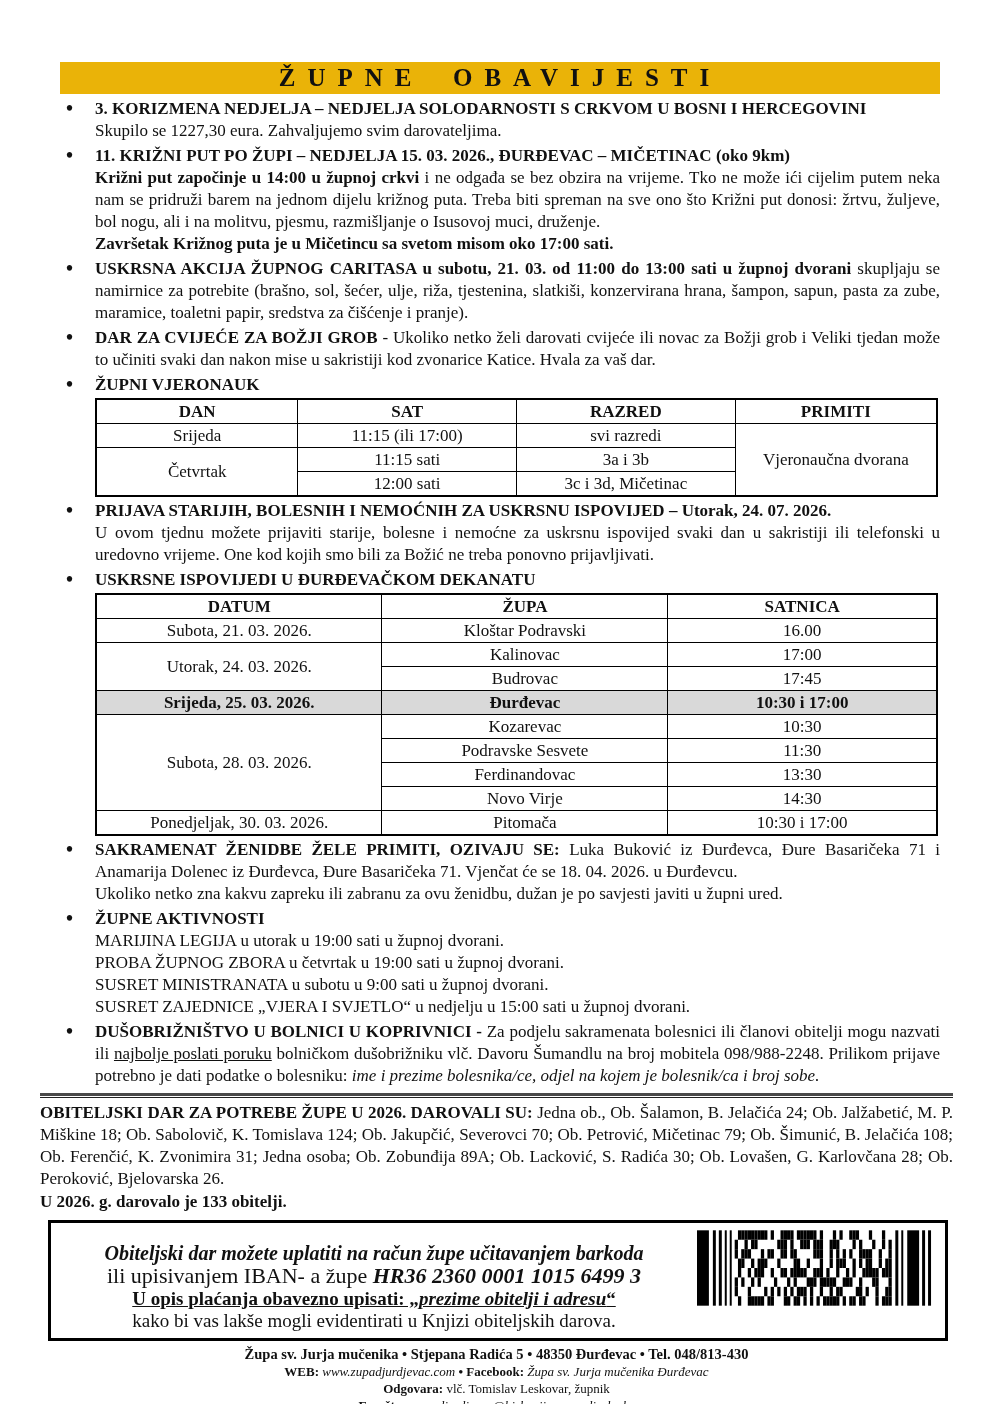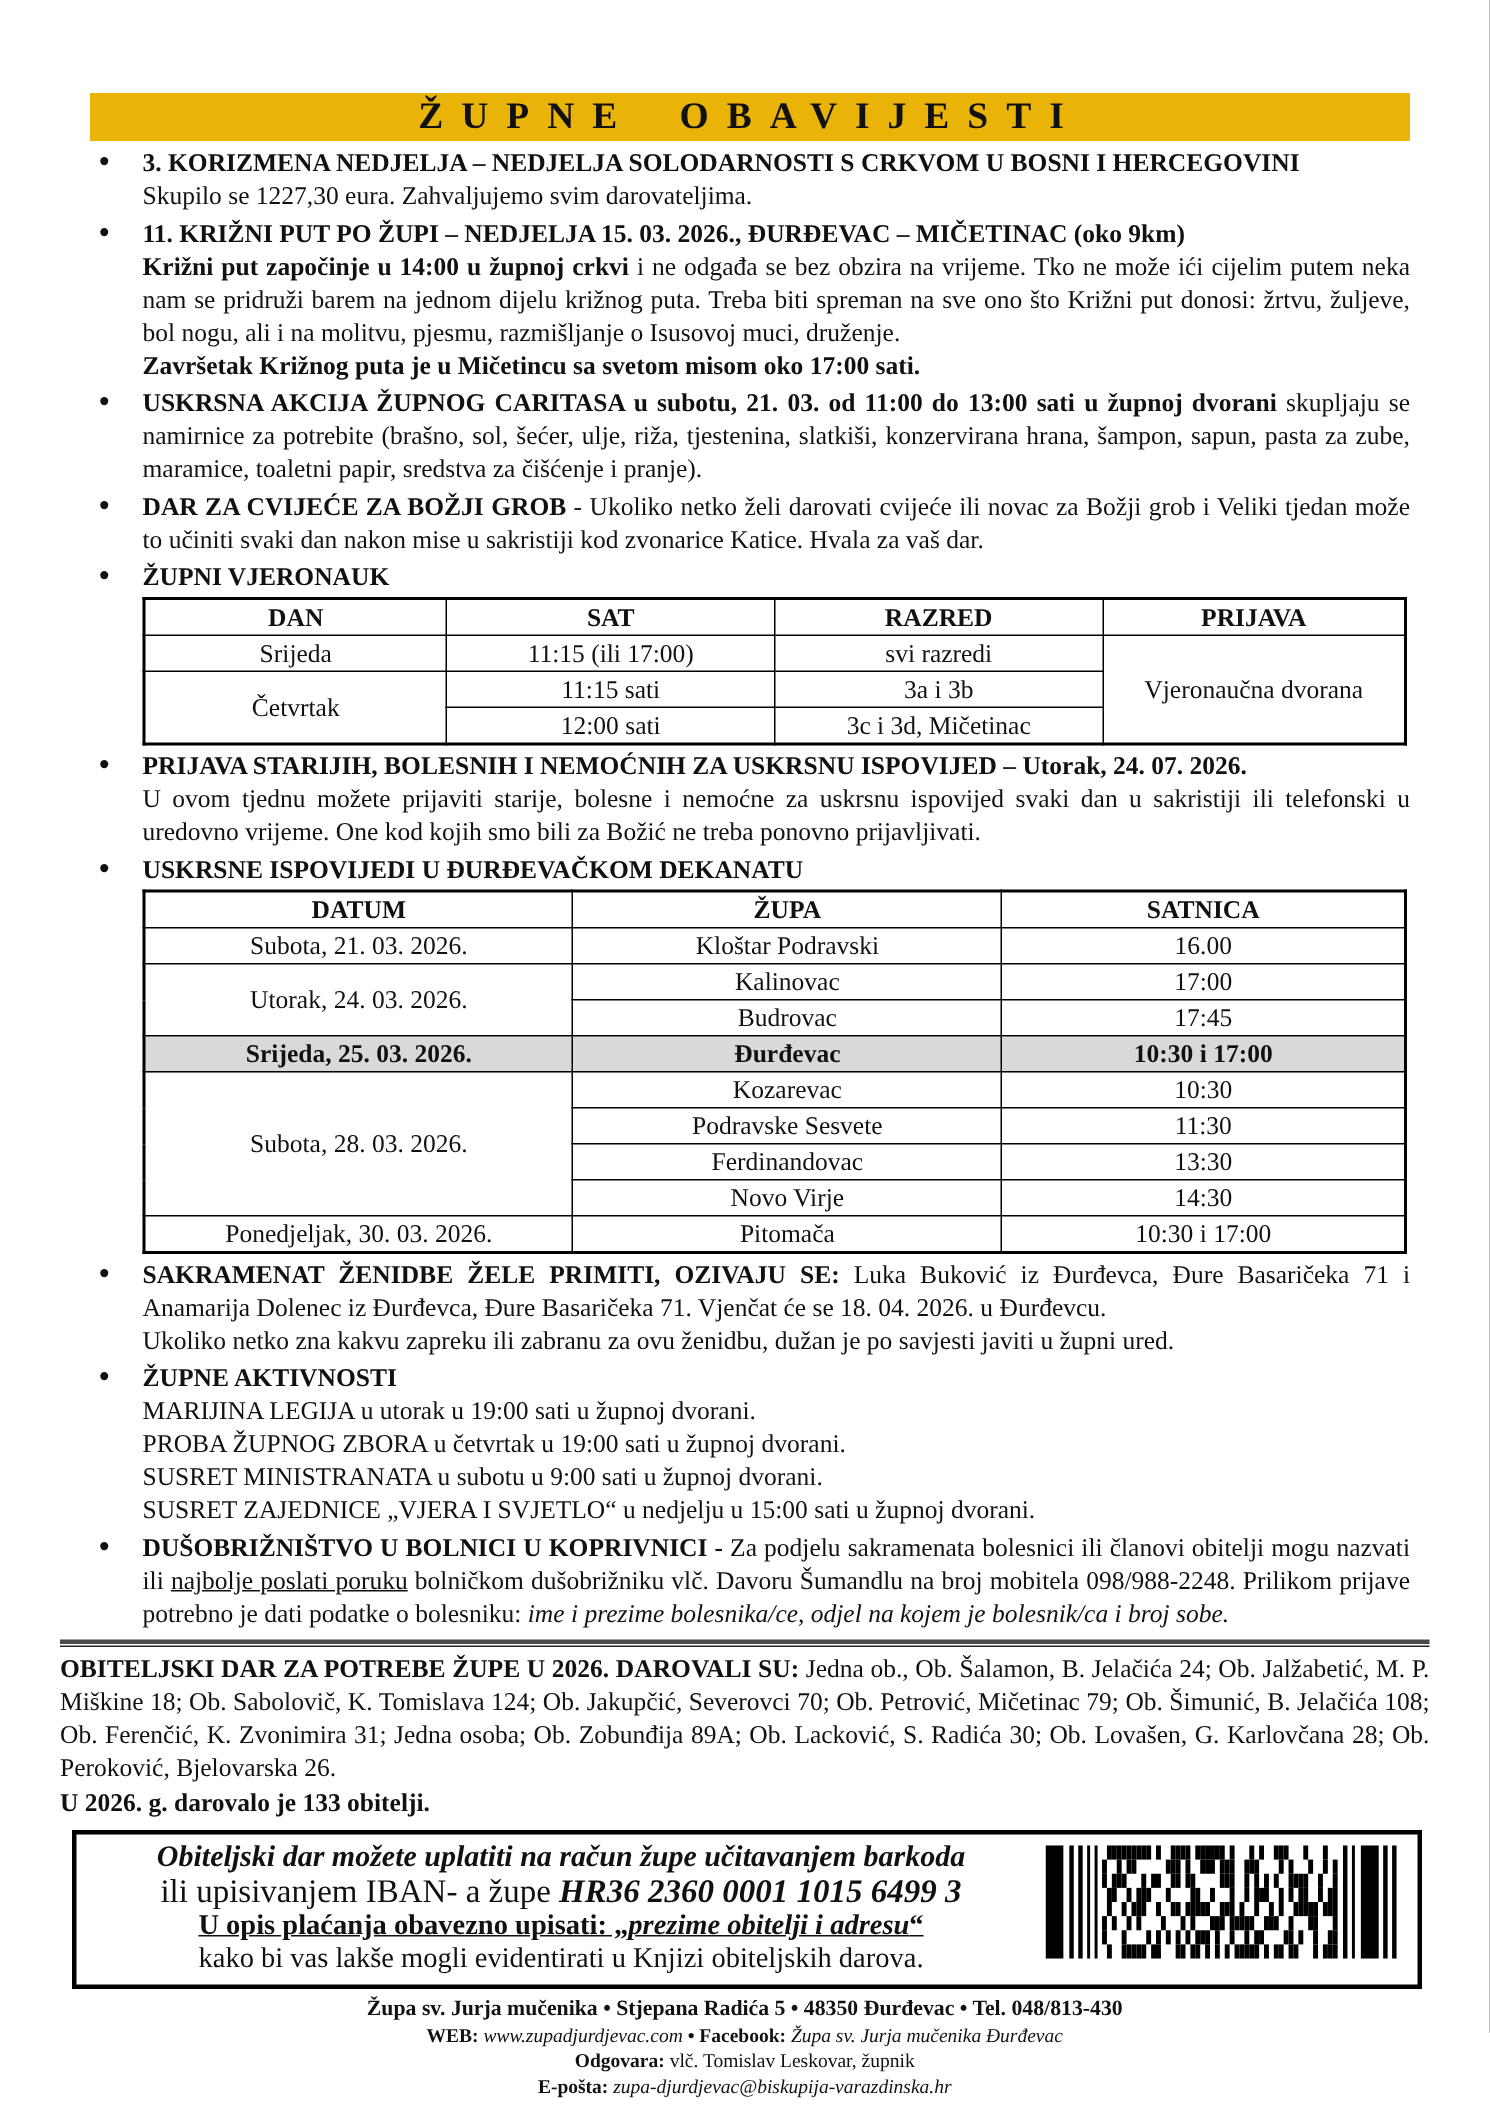--- a/index.html
+++ b/index.html
@@ -25,21 +25,21 @@
   th,td{border:1px solid #000;text-align:center;padding:0 4px;height:23px;line-height:22px;}
   th{font-weight:bold;}
   tr.hl td{background:#d9d9d9;font-weight:bold;}
   .t1 .c-dan{width:24%;} .t1 .c-sat{width:26%;} .t1 .c-raz{width:26%;} .t1 .c-mj{width:24%;}
   .t2 .c-datum{width:34%;} .t2 .c-zupa{width:34%;} .t2 .c-satn{width:32%;text-align:center;}
   .wide{font-size:17px;line-height:22px;}
   hr.dbl{border:none;border-top:3px solid #4a4a4a;border-bottom:1px solid #222;height:1px;margin:6px 0 4px 0;}
   .total{font-weight:bold;margin-top:1px;}
   .paybox{
     border:3px solid #000;margin:7px 5px 5px 8px;position:relative;
-    padding:3px 262px 6px 14px;text-align:center;
+    padding:18px 262px 6px 14px;text-align:center;
   }
   .pb1{font-weight:bold;font-style:italic;font-size:20px;line-height:24px;}
   .pb2{font-size:22px;line-height:22px;}
   .pb3{font-weight:bold;font-size:19px;line-height:23px;}
   .pb4{font-size:19px;line-height:22px;}
   .barcode{position:absolute;right:10px;top:7px;width:238px;height:76px;}
   .footer{text-align:center;margin-top:5px;line-height:17px;}
   .f1{font-weight:bold;font-size:14.5px;}
   .f2{font-size:13px;}
   .f2 b{font-weight:bold;}
@@ -73,21 +73,21 @@
     </li>
 
     <li>
       <div class="h">ŽUPNI VJERONAUK</div>
       <table class="t1">
         <tbody>
             <tr>
           <th class="c-dan">DAN</th>
           <th class="c-sat">SAT</th>
           <th class="c-raz">RAZRED</th>
-          <th class="c-mj">PRIJAVA</th>
+          <th class="c-mj">PRIMITI</th>
         </tr>
         <tr>
           <td>Srijeda</td>
           <td>11:15 (ili 17:00)</td>
           <td>svi razredi</td>
           <td rowspan="3">Vjeronaučna dvorana</td>
         </tr>
         <tr>
           <td rowspan="2">Četvrtak</td>
           <td>11:15 sati</td>

